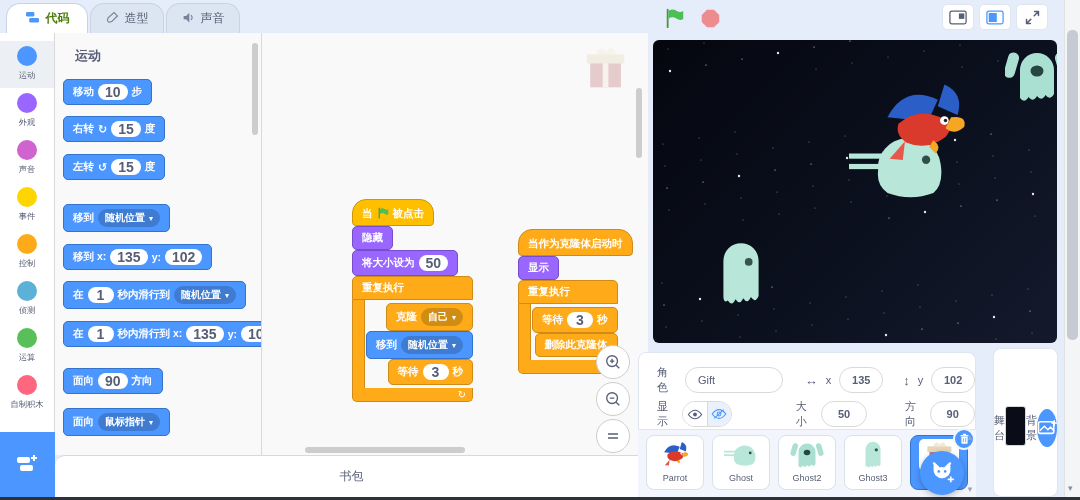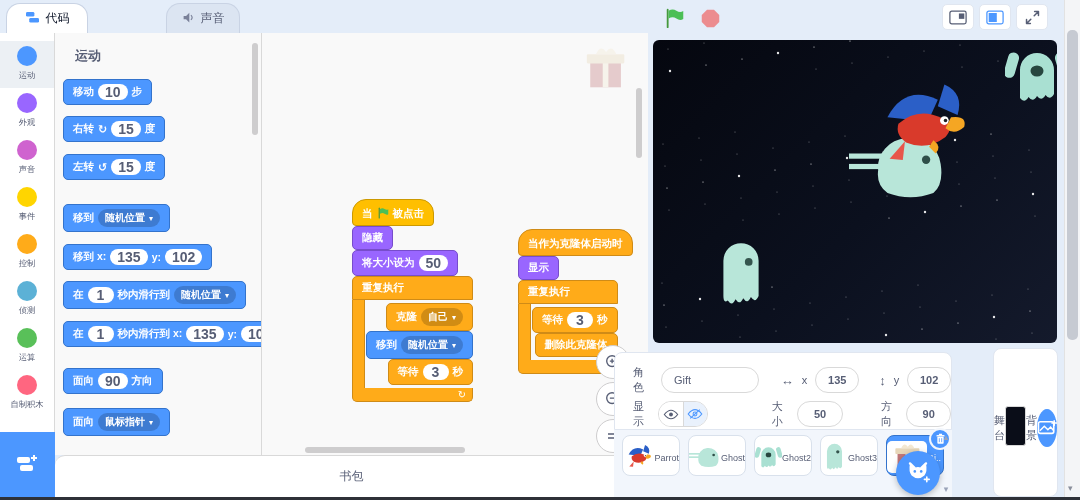--- a/index.html
+++ b/index.html
@@ -4,21 +4,21 @@
 <style>
   * { margin:0; padding:0; box-sizing:border-box; }
   html,body { width:1080px; height:500px; overflow:hidden; }
   body { font-family:"Liberation Sans","DejaVu Sans",sans-serif; background:#E4EDF9; position:relative; color:#575E75; }
 
   
   .topbar { position:absolute; left:0; top:0; width:1064px; height:33px; background:#E4EDF9; }
   .tab { position:absolute; top:3px; height:30px; border:1px solid #C9D3E4; border-bottom:none;
          border-radius:14px 14px 0 0; background:#DCE5F2; display:flex; align-items:center; justify-content:center;
          gap:6px; font-size:12px; color:#575E75; cursor:pointer; }
-  .tab.active { background:#FFFFFF; color:#0f172a; font-weight:normal; z-index:2; }
+  .tab.active { background:#FFFFFF; color:#4d7c0f; font-weight:bold; z-index:2; }
   .tab1 { left:6px;  width:82px; }
   .tab2 { left:90px; width:74px; }
   .tab3 { left:166px; width:74px; }
 
   
   .catbar { position:absolute; left:0; top:33px; width:55px; height:399px; background:#FFFFFF;
             border-right:1px solid #D9D9D9; display:flex; flex-direction:column; align-items:center; padding-top:8px; }
   .cat { width:100%; display:flex; flex-direction:column; align-items:center; padding:5px 0 6px; cursor:pointer; }
   .cat.selected { background:#ECF0F4; }
   .cat .dot { width:20px; height:20px; border-radius:50%; margin-bottom:3px; }
@@ -73,39 +73,39 @@
   .stageszbtn { width:32px; height:26px; background:#fff; border:1px solid #E0E6F0; border-radius:5px;
                 display:flex; align-items:center; justify-content:center; margin-left:5px; cursor:pointer; }
   .szgroup { position:absolute; right:16px; top:4px; display:flex; }
 
   
   .stagecanvas { position:absolute; left:653px; top:40px; width:404px; height:303px; border-radius:6px;
                  background:linear-gradient(135deg,#05070F 0%,#0B101E 55%,#141A2C 100%); overflow:hidden; }
   .sprite { position:absolute; }
 
   
-  .spritepane { position:absolute; left:614px; top:348px; width:340px; height:149px; }
+  .spritepane { position:absolute; left:638px; top:348px; width:340px; height:149px; }
   .infocard { position:absolute; left:0; top:4px; width:338px; height:78px; background:#fff;
               border:1px solid #E0E6F0; border-radius:8px 8px 0 0; }
   .irow { position:absolute; left:0; width:100%; display:flex; align-items:center; }
   .ilbl { font-size:11px; color:#575E75; }
   .ifield { background:#fff; border:1px solid #D9D9D9; border-radius:14px; height:26px; display:flex;
             align-items:center; justify-content:center; font-size:11px; color:#575E75; cursor:text; }
   .namefield { width:106px; justify-content:flex-start; padding-left:12px; }
   .numfield { width:48px; font-weight:bold; }
   .arrow-g { font-size:13px; color:#575E75; }
   .visgroup { display:flex; border:1px solid #D9D9D9; border-radius:14px; overflow:hidden; height:26px; }
   .visbtn { width:30px; display:flex; align-items:center; justify-content:center; background:#fff; cursor:pointer; }
   .visbtn + .visbtn { border-left:1px solid #D9D9D9; }
   .visbtn.sel { background:#E9F1FC; }
 
   .spritelist { position:absolute; left:0; top:82px; width:338px; height:67px; background:#F2F6FC; display:flex;
                 padding:5px 0 0 8px; gap:8px; }
-  .scard { width:58px; height:41px; background:#FFFFFF; border:1px solid #D9E1EC; border-radius:8px;
-           display:flex; flex-direction:row; align-items:center; justify-content:flex-start; padding-top:3px;
+  .scard { width:58px; height:55px; background:#FFFFFF; border:1px solid #D9E1EC; border-radius:8px;
+           display:flex; flex-direction:column; align-items:center; justify-content:flex-start; padding-top:3px;
            position:relative; cursor:pointer; }
   .scard .thumb { width:34px; height:32px; display:flex; align-items:center; justify-content:center; }
   .scard .sname { font-size:9px; color:#575E75; margin-top:2px; }
   .scard.selected { background:#4C97FF; border-color:#3373CC; }
   .scard.selected .thumb { background:#fff; border-radius:5px; width:40px; }
   .scard.selected .sname { color:#fff; }
   .trashbadge { position:absolute; right:-8px; top:-8px; width:22px; height:22px; border-radius:50%;
                 background:#4C97FF; border:2px solid #F2F6FC; display:flex; align-items:center; justify-content:center; cursor:pointer; }
   .addspritebtn { position:absolute; left:282px; top:103px; width:44px; height:44px; border-radius:50%;
                   background:#4C97FF; box-shadow:0 2px 6px rgba(0,0,0,.25); display:flex; align-items:center;
@@ -130,20 +130,26 @@
 </head>
 <body>
 
 <div class="topbar">
   <div class="tab tab1 active">
     <span><svg width="15" height="13" viewBox="0 0 16 14">
           <rect x="1" y="1" width="9" height="5" rx="1.5" fill="#4C97FF"></rect>
           <rect x="4.5" y="7.5" width="10.5" height="5" rx="1.5" fill="#4C97FF"></rect>
         </svg></span>
     <span>代码</span>
+  </div>
+  <div class="tab tab2">
+    <span><svg width="13" height="13" viewBox="0 0 16 16">
+          <path d="M10 2 l4 4 -7 7 q-3 1.5 -4.5 0 q-1.5 -1.5 0 -4.5 z" fill="none" stroke="#7A8199" stroke-width="1.5"></path>
+        </svg></span>
+    <span>造型</span>
   </div>
   <div class="tab tab3">
     <span><svg width="13" height="13" viewBox="0 0 16 16">
           <path d="M2 6 h3 l4 -4 v12 l-4 -4 H2 z" fill="#7A8199"></path>
           <path d="M11 5 q3 3 0 6" stroke="#7A8199" fill="none" stroke-width="1.4"></path>
         </svg></span>
     <span>声音</span>
   </div>
 </div>
 

